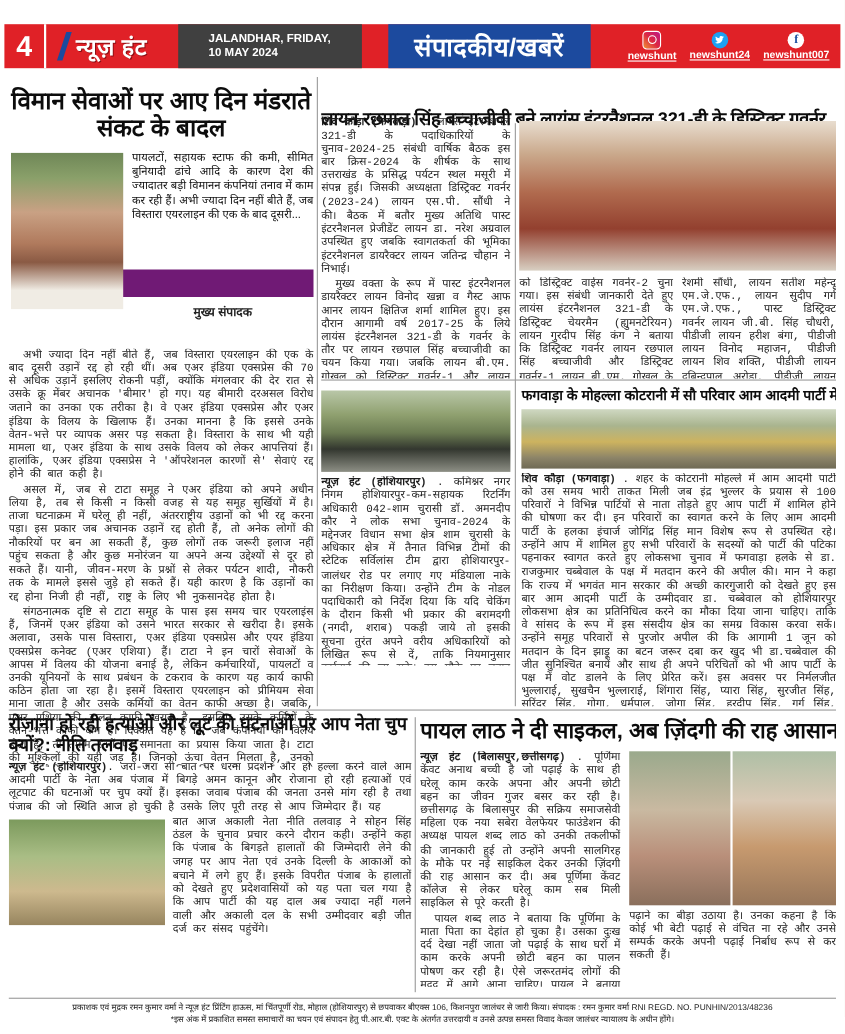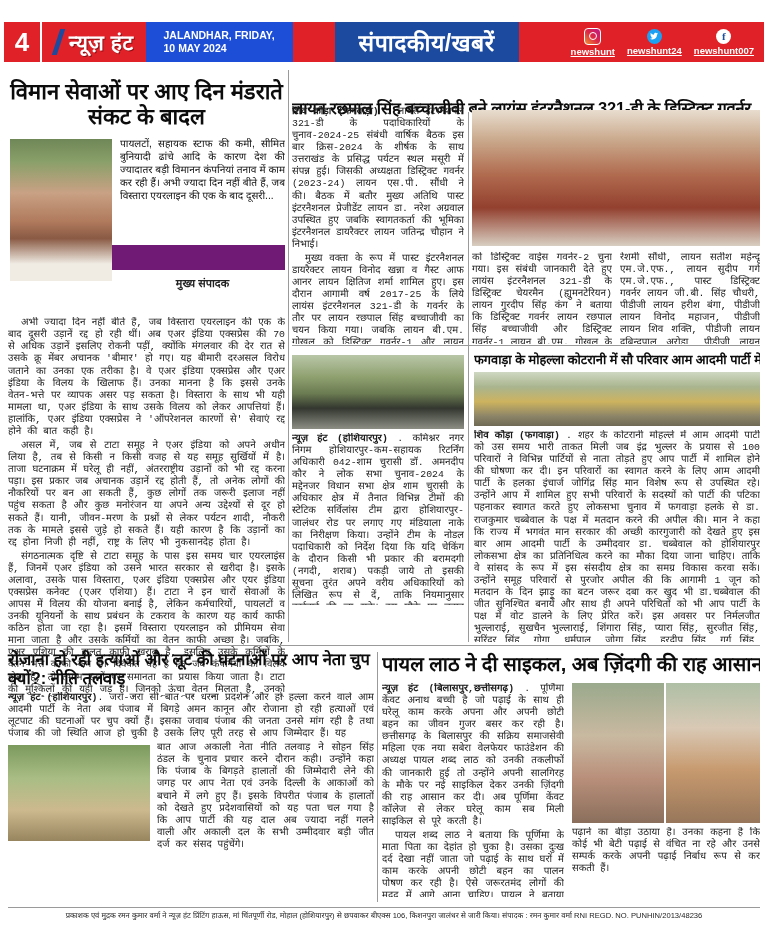--- a/index.html
+++ b/index.html
@@ -6,22 +6,22 @@
   .page{position:relative;width:768px;height:940px;background:#ffffff;overflow:hidden;
         font-family:"Liberation Sans","DejaVu Sans",sans-serif;color:#111;}
   
   .topbar{position:absolute;left:4px;top:22px;width:760px;height:40px;background:#e02127;
           display:flex;align-items:stretch;color:#fff;}
   .pagenum{width:36px;display:flex;align-items:center;justify-content:center;
            font-size:26px;font-weight:bold;border-right:2px solid #fff;}
   .logo{display:flex;align-items:center;padding:0 12px 0 14px;position:relative;text-align:right;}
   .logo-accent{width:5px;height:26px;background:#1c4a9e;transform:skewX(-18deg);margin-right:8px;}
   .logo-text{font-size:21px;font-weight:bold;letter-spacing:.5px;text-shadow:1px 1px 0 #8c0e13;}
-  .datebox{background:#1d4ed8;display:flex;flex-direction:column;justify-content:center;
-           padding:0 18px;font-size:10.5px;font-weight:bold;line-height:1.25;}
+  .datebox{background:#404040;display:flex;flex-direction:column;justify-content:center;
+           padding:0 28px;font-size:10.5px;font-weight:bold;line-height:1.25;margin-left:16px;}
   .spacer{flex:1;}
   .sectionbox{background:#1c4a9e;display:flex;align-items:center;padding:0 24px;
               font-size:23px;font-weight:bold;letter-spacing:.5px;}
   .social{display:flex;align-items:center;gap:12px;padding:0 10px;}
   .social-item{display:flex;flex-direction:column;align-items:center;gap:1px;}
   .social-item .handle{font-size:9.5px;font-weight:bold;text-decoration:underline;}
   .icon{width:15px;height:15px;display:flex;align-items:center;justify-content:center;}
   .ig{border:1.6px solid #fff;border-radius:4px;background:linear-gradient(45deg,#f09433,#dc2743,#bc1888);}
   .ig i{display:block;width:6px;height:6px;border:1.5px solid #fff;border-radius:50%;}
   .tw{border-radius:50%;background:#1da1f2;}
@@ -211,15 +211,16 @@
         </div>
         <div class="cycle-tail body-txt">
           <p>पढ़ाने का बीड़ा उठाया है। उनका कहना है कि कोई भी बेटी पढ़ाई से वंचित ना रहे और उनसे सम्पर्क करके अपनी पढ़ाई निर्बाध रूप से कर सकती हैं।</p>
         </div>
       </div>
     </div>
   </section>
 
   <footer class="footer">
     <div>प्रकाशक एवं मुद्रक रमन कुमार वर्मा ने न्यूज़ हंट प्रिंटिंग हाऊस, मां चिंतपूर्णी रोड, मोहाल (होशियारपुर) से छपवाकर बीएक्स 106, किशनपुरा जालंधर से जारी किया। संपादक : रमन कुमार वर्मा RNI REGD. NO. PUNHIN/2013/48236</div>
+    <div>*इस अंक में प्रकाशित समस्त समाचारों का चयन एवं संपादन हेतु पी.आर.बी. एक्ट के अंतर्गत उत्तरदायी व उनसे उत्पन्न समस्त विवाद केवल जालंधर न्यायालय के अधीन होंगे।</div>
   </footer>
 
 </div>
 
 </body></html>

